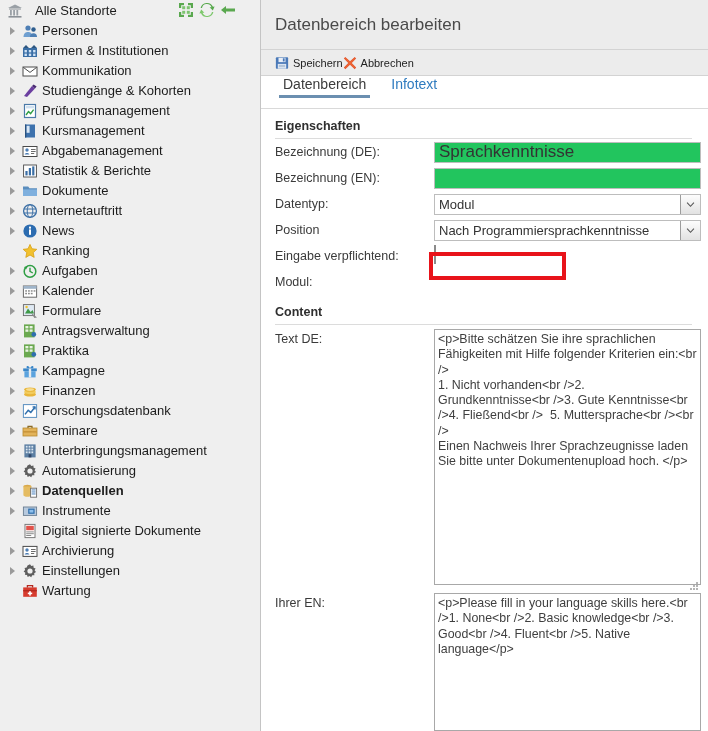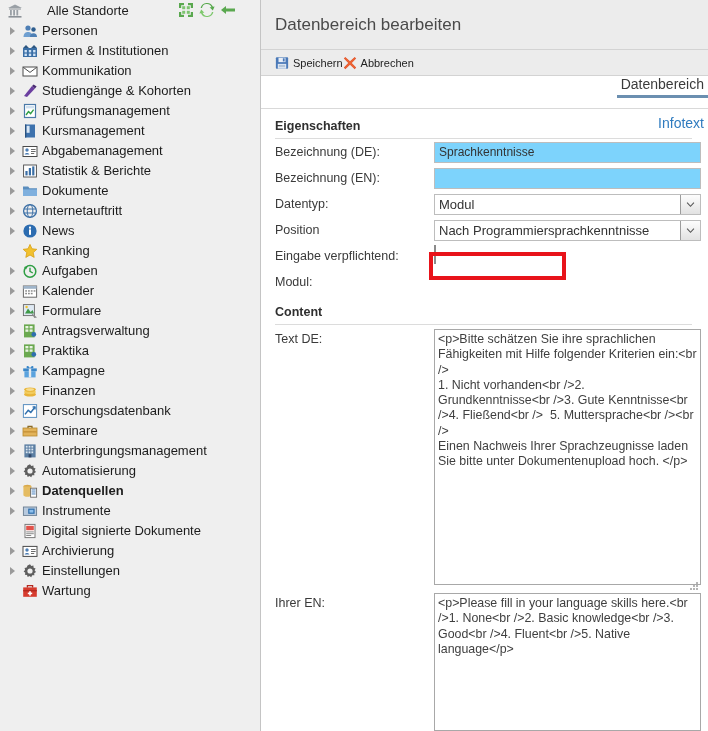--- a/index.html
+++ b/index.html
@@ -31,21 +31,21 @@
   .tree-root {
     display: flex;
     align-items: center;
     height: 21px;
     padding-left: 4px;
     position: relative;
   }
   .tree-root .root-label {
     font-size: 13px;
     color: #1c1c1c;
-    margin-left: 20px;
+    margin-left: 8px;
   }
   .root-tools {
     position: absolute;
     right: 24px;
     top: 2px;
     display: flex;
     gap: 5px;
     align-items: center;
   }
   .tool-ico { width: 16px; height: 16px; display: block; }
@@ -119,26 +119,25 @@
     font-size: 11px;
     color: #222;
     cursor: default;
   }
   .tb-ico { width: 14px; height: 14px; display: block; }
 
   .tabs {
     height: 33px;
     border-bottom: 1px solid #d9d9d9;
     display: flex;
-    align-items: flex-end;
+    align-items: flex-start;
     padding-left: 18px;
     box-sizing: border-box;
     gap: 17px;
     background: #fff;
-    flex-direction: column;
   }
   .tab {
     font-size: 14px;
     padding: 0 4px 6px 4px;
     color: #2f7bbf;
     cursor: pointer;
     position: relative;
   }
   .tab.active {
     color: #3b3b3b;
@@ -181,22 +180,22 @@
     position: relative;
     height: 21px;
     width: 267px;
     box-sizing: border-box;
   }
   .txtfield {
     width: 267px;
     height: 21px;
     box-sizing: border-box;
     border: 1px solid #bdbdbd;
-    background: #7dd3fc;
-    font-size: 12px;
+    background: #22c55e;
+    font-size: 17px;
     color: #333;
     padding: 0 4px;
     line-height: 19px;
     font-family: "Liberation Sans", sans-serif;
   }
   .selectbox {
     width: 267px;
     height: 21px;
     box-sizing: border-box;
     border: 1px solid #bdbdbd;

